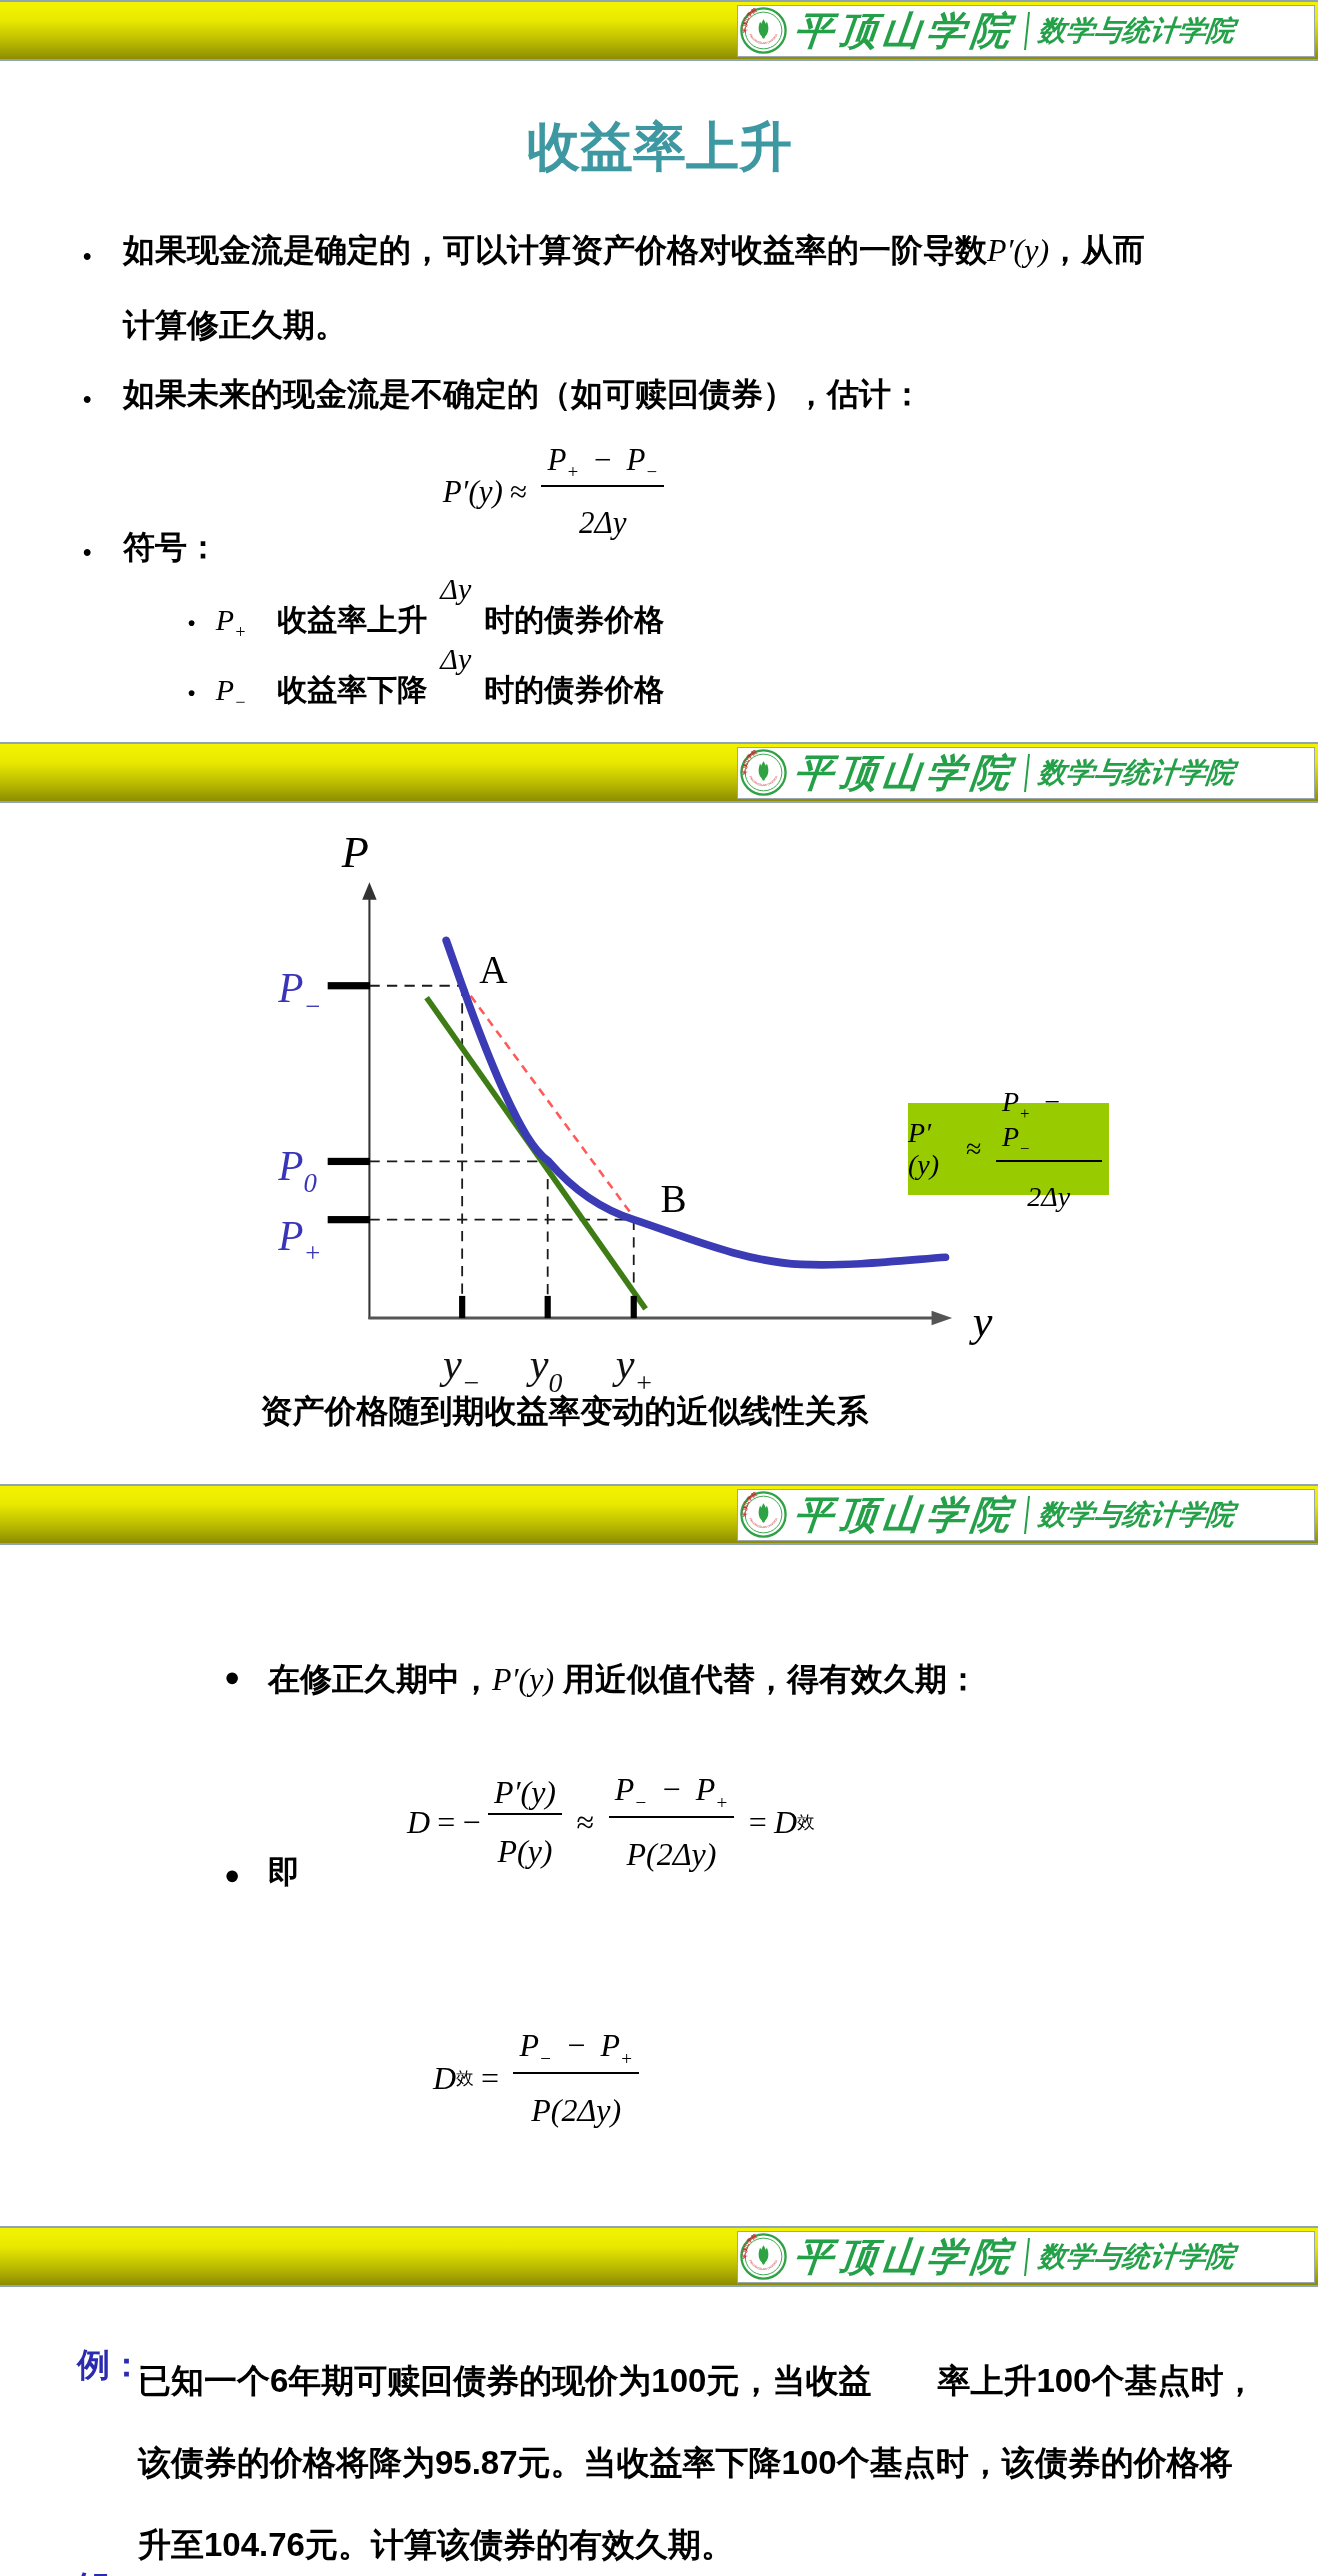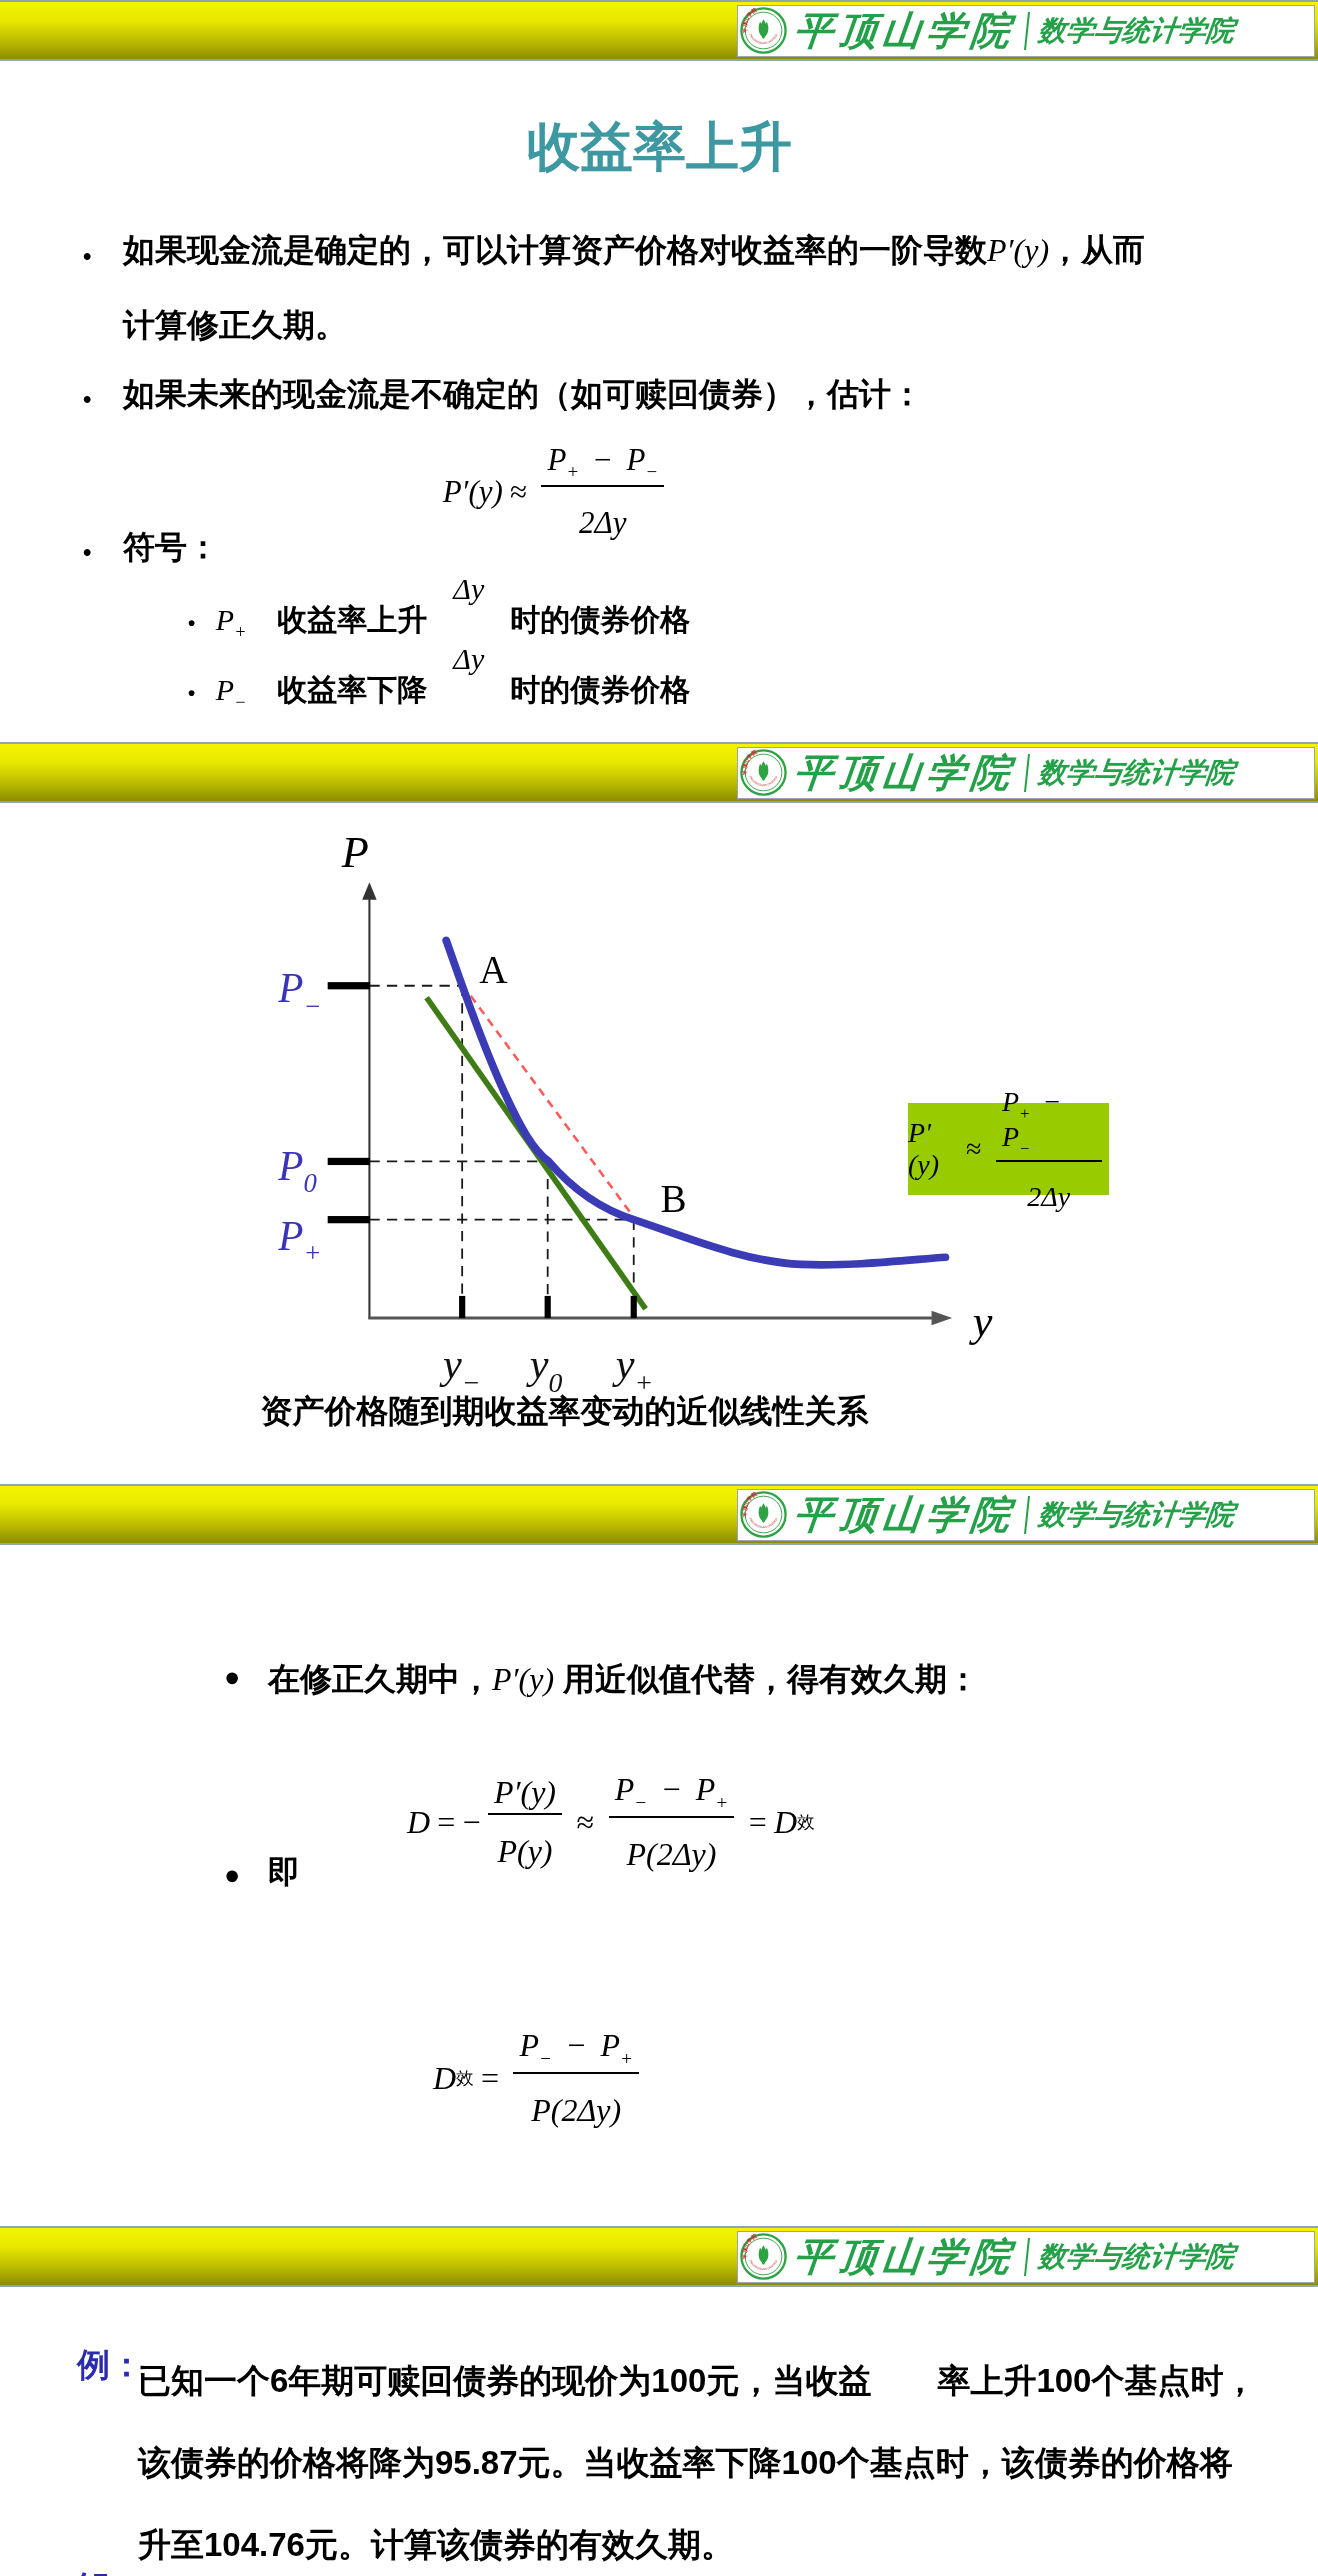--- a/index.html
+++ b/index.html
@@ -36,21 +36,21 @@
   .mrow { display:inline-flex; align-items:center; }
   .op { margin:0 7.2px; }
 
   
   .title { position:absolute; left:0; top:76px; width:1319px; text-align:center;
            font-size:53px; font-weight:700; color:#3e98a2; }
   .bullet-dot { position:absolute; font-size:24px; color:#000; font-weight:700; }
   .s1-line { position:absolute; font-size:32px; line-height:1.0; white-space:nowrap; }
   .subbullet { position:absolute; display:flex; align-items:baseline; font-size:30px; white-space:nowrap; }
   .subbullet .dot { font-size:20.6px; margin-right:20.6px; font-weight:700; }
-  .dy-raise { display:inline-block; transform:translateY(-31px); margin:0 26px; }
+  .dy-raise { display:inline-block; transform:translateY(-31px); margin:0 13px; }
 
   
   .note { position:absolute; left:697px; top:222px; width:598px; font-size:36px; line-height:1.3;
           font-weight:700; color:#000; }
   .note .zhu { color:#ff2fc8; }
   .note .math { font-weight:400; font-size:34px; }
   .greenbox { position:absolute; left:908px; top:361px; width:201px; height:92px; background:#99cc00;
               display:flex; align-items:center; justify-content:center; font-size:28px; }
   .greenbox .frac .num, .greenbox .frac .den { border-color:#000; }
   .caption { position:absolute; left:0; top:648px; width:1129px; text-align:center;

